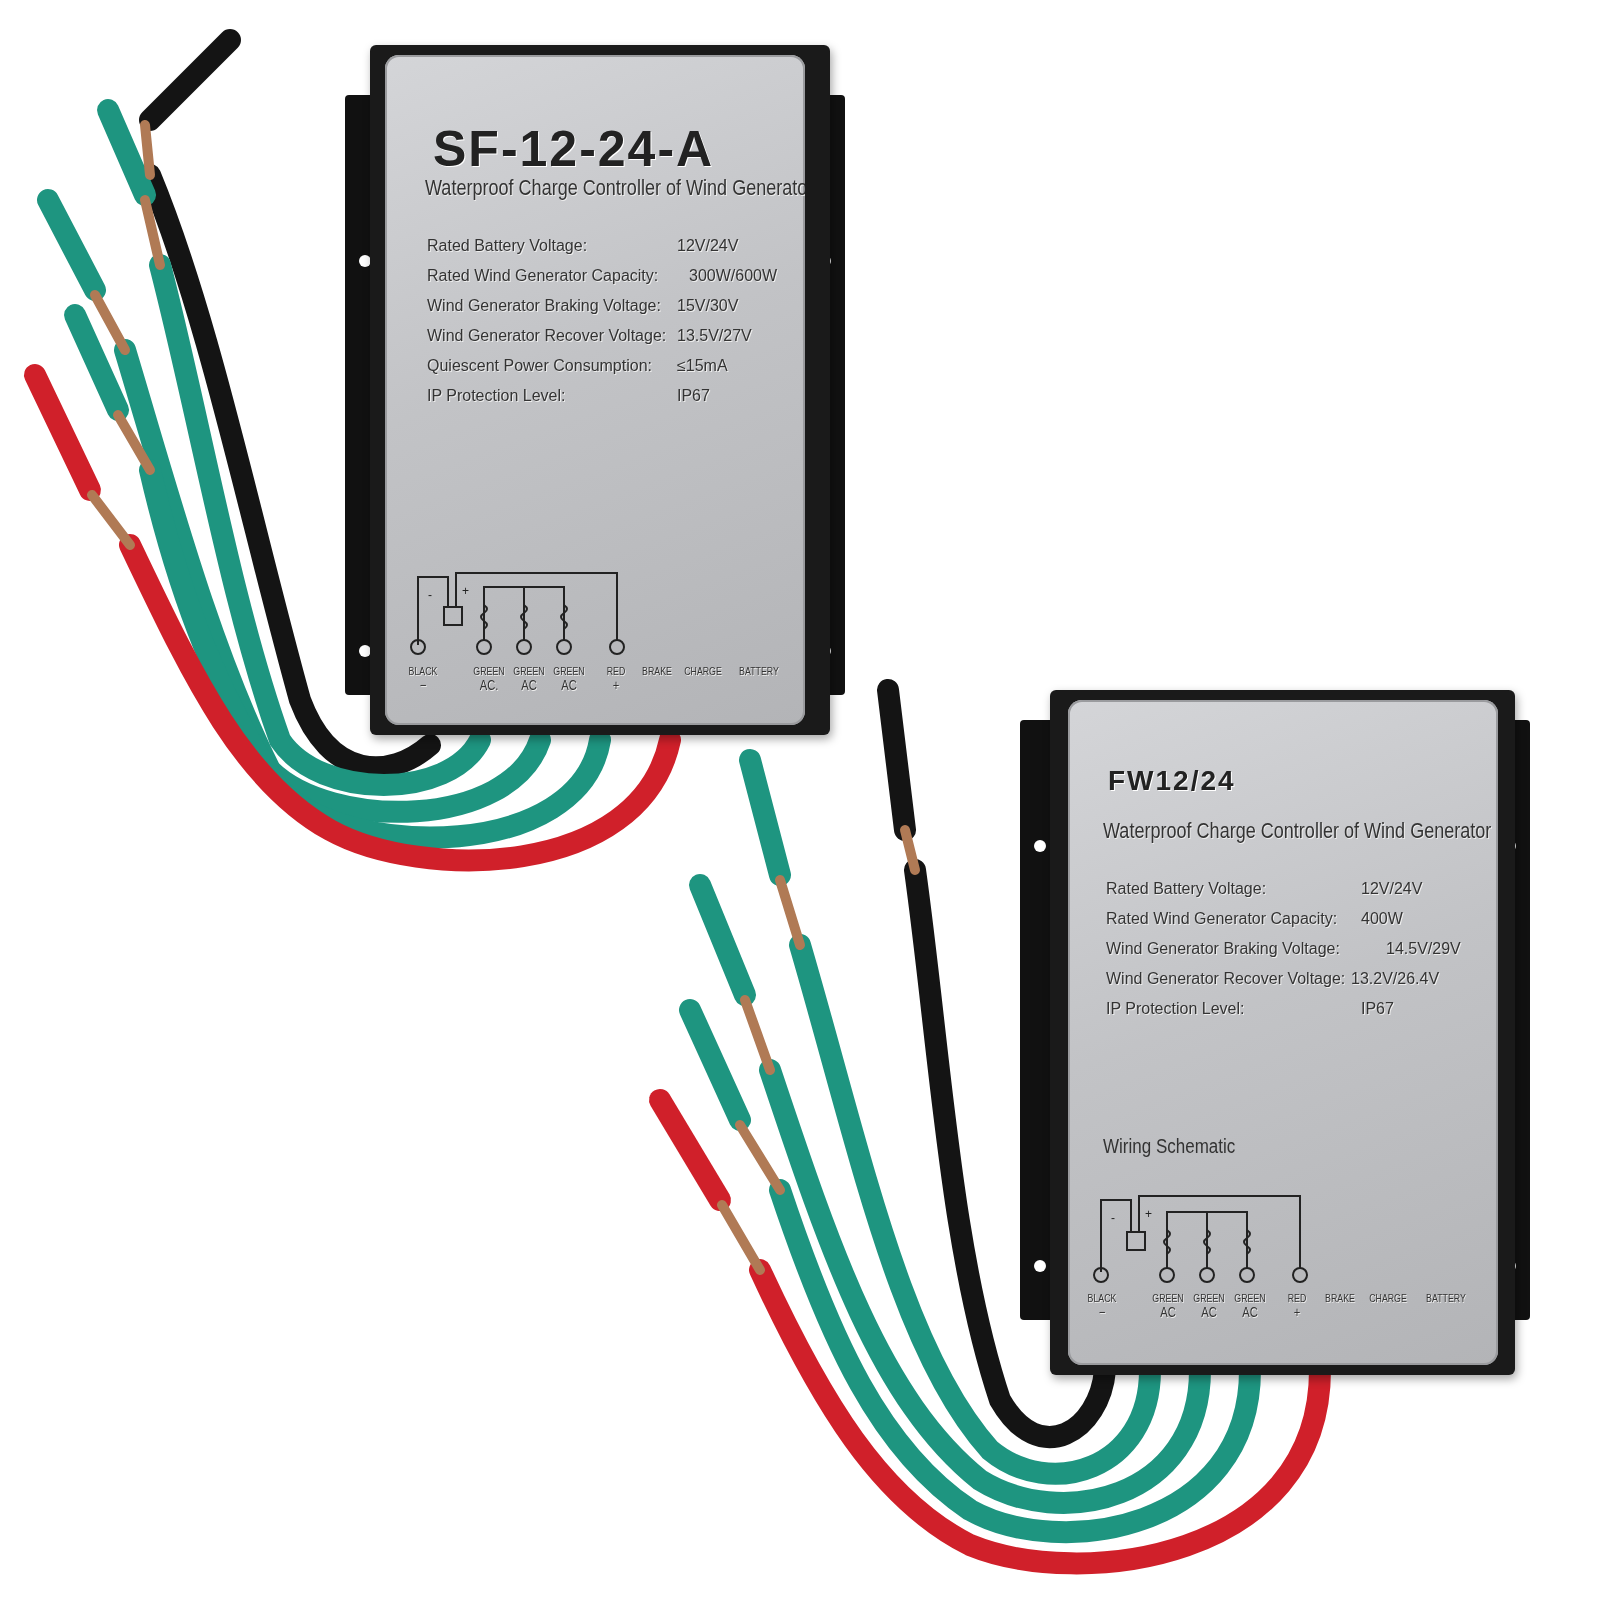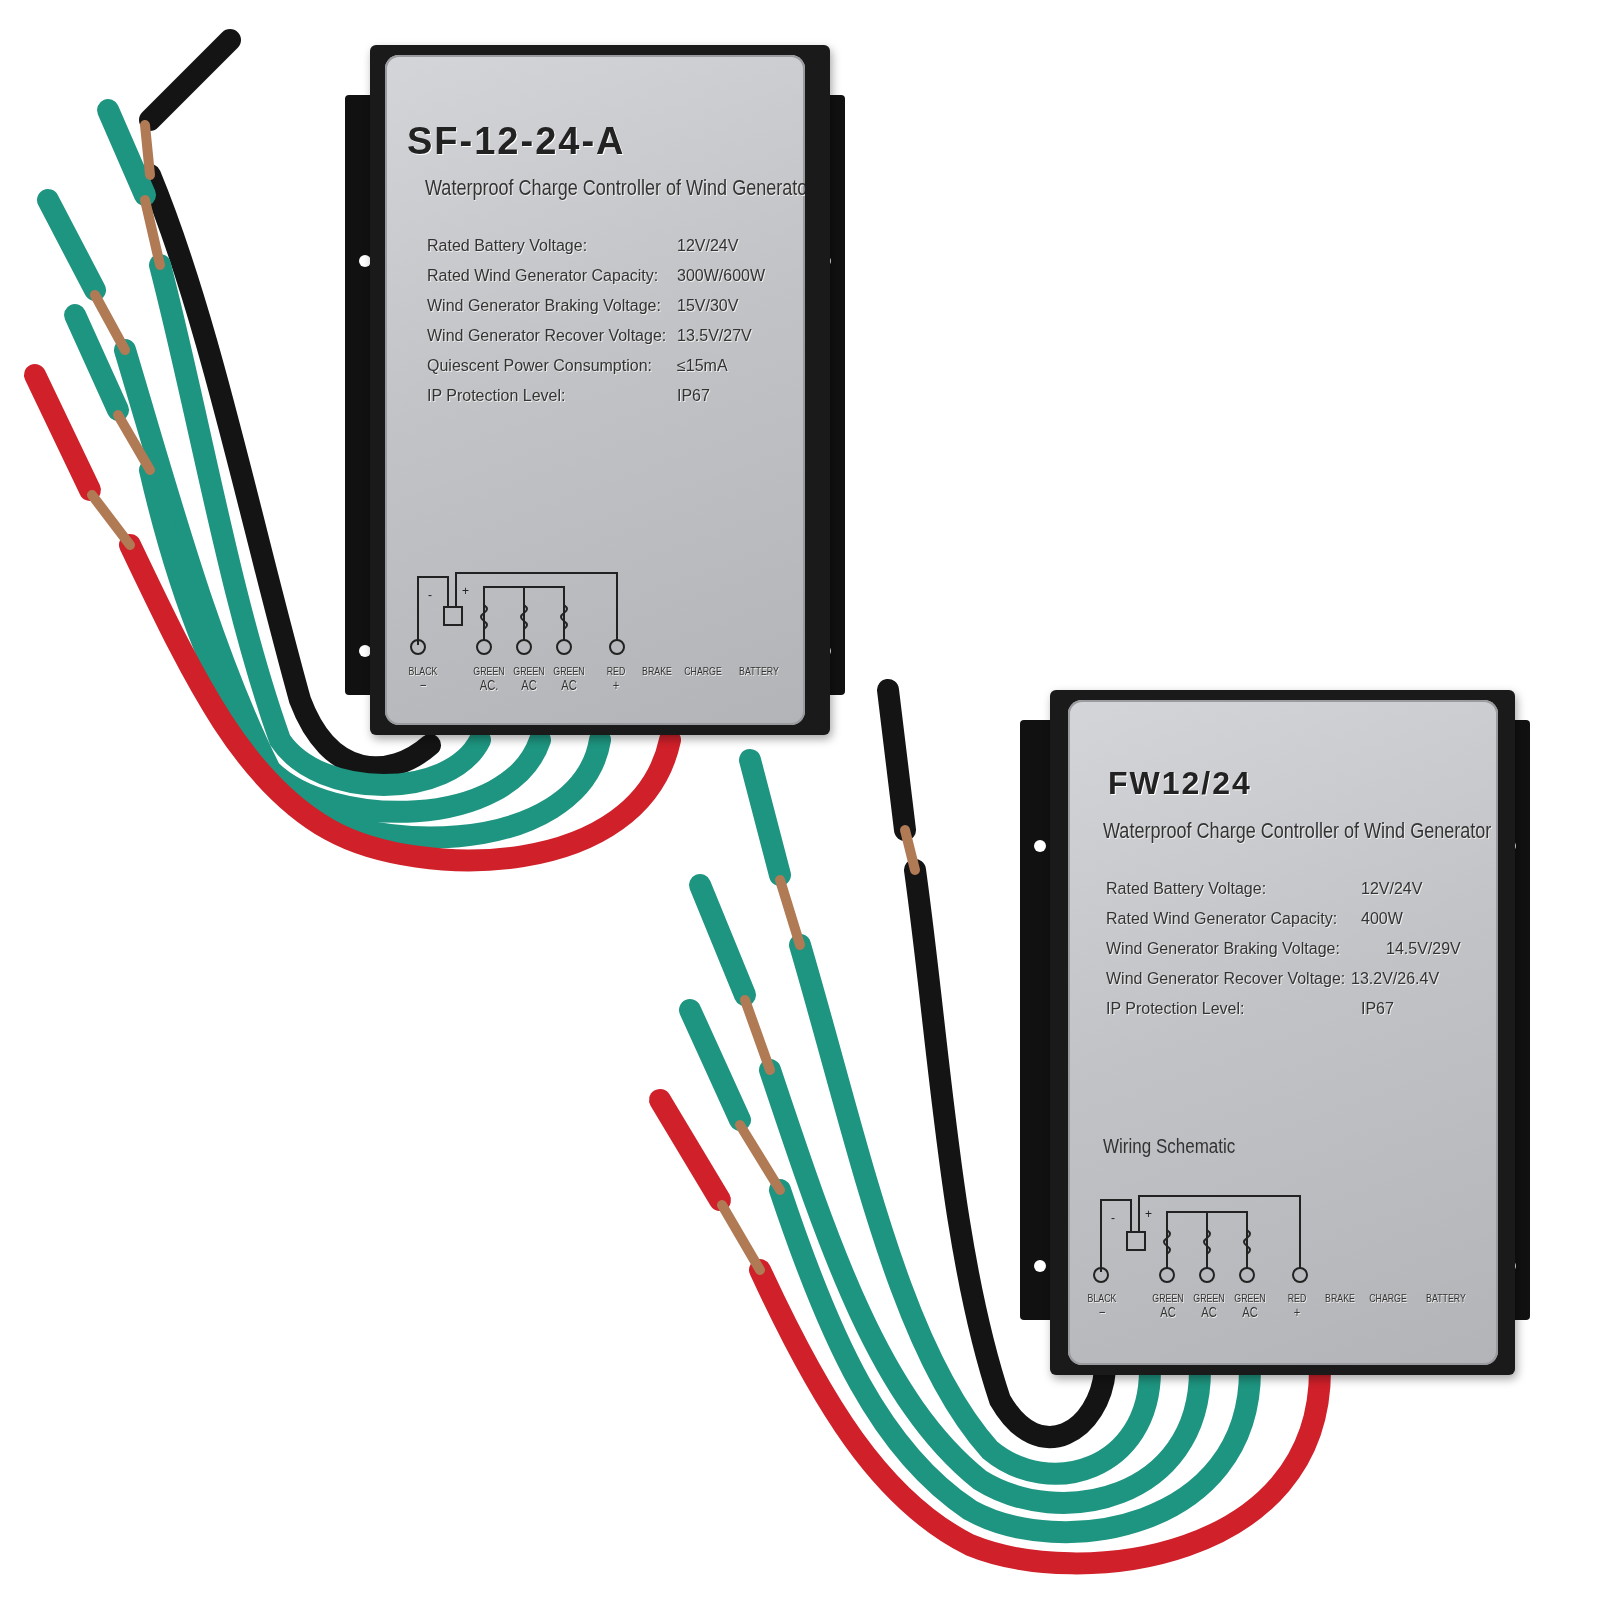--- a/index.html
+++ b/index.html
@@ -66,25 +66,25 @@
   <div class="bracket" style="left:0; top:50px; width:40px; height:600px;">
     <div class="hole" style="left:14px; top:160px;"></div>
     <div class="hole" style="left:14px; top:550px;"></div>
   </div>
   <div class="bracket" style="left:460px; top:50px; width:40px; height:600px;">
     <div class="hole" style="left:14px; top:160px;"></div>
     <div class="hole" style="left:14px; top:550px;"></div>
   </div>
   <div class="body-case" style="left:25px; top:0; width:460px; height:690px;"></div>
   <div class="label-plate" style="left:40px; top:10px; width:420px; height:670px;">
-    <div class="model" style="left:22px; top:65px; font-size:38px;">SF-12-24-A</div>
+    <div class="model" style="left:48px; top:65px; font-size:50px;">SF-12-24-A</div>
     <div class="subtitle" style="left:40px; top:120px; font-size:22px;">Waterproof Charge Controller of Wind Generator</div>
 
     <div class="spec-row" style="left:42px; top:182px;"><span>Rated Battery Voltage:</span><span class="v" style="left:250px;">12V/24V</span></div>
-    <div class="spec-row" style="left:42px; top:212px;"><span>Rated Wind Generator Capacity:</span><span class="v" style="left:250px;">300W/600W</span></div>
+    <div class="spec-row" style="left:42px; top:212px;"><span>Rated Wind Generator Capacity:</span><span class="v" style="left:262px;">300W/600W</span></div>
     <div class="spec-row" style="left:42px; top:242px;"><span>Wind Generator Braking Voltage:</span><span class="v" style="left:250px;">15V/30V</span></div>
     <div class="spec-row" style="left:42px; top:272px;"><span>Wind Generator Recover Voltage:</span><span class="v" style="left:250px;">13.5V/27V</span></div>
     <div class="spec-row" style="left:42px; top:302px;"><span>Quiescent Power Consumption:</span><span class="v" style="left:250px;">≤15mA</span></div>
     <div class="spec-row" style="left:42px; top:332px;"><span>IP Protection Level:</span><span class="v" style="left:250px;">IP67</span></div>
 
     <svg style="position:absolute; left:25px; top:510px;" width="240" height="90" viewBox="0 0 240 90">
       <g fill="none" stroke="#222" stroke-width="2">
         <path d="M8 80 V 12 H 38 V 42"></path>
         <path d="M46 42 V 8 H 207 V 75"></path>
         <rect x="34" y="42" width="18" height="18"></rect>
@@ -139,21 +139,21 @@
   <div class="bracket" style="left:0; top:30px; width:40px; height:600px;">
     <div class="hole" style="left:14px; top:120px;"></div>
     <div class="hole" style="left:14px; top:540px;"></div>
   </div>
   <div class="bracket" style="left:470px; top:30px; width:40px; height:600px;">
     <div class="hole" style="left:14px; top:120px;"></div>
     <div class="hole" style="left:14px; top:540px;"></div>
   </div>
   <div class="body-case" style="left:30px; top:0; width:465px; height:685px;"></div>
   <div class="label-plate" style="left:48px; top:10px; width:430px; height:665px;">
-    <div class="model" style="left:40px; top:65px; font-size:32px;">FW12/24</div>
+    <div class="model" style="left:40px; top:65px; font-size:28px;">FW12/24</div>
     <div class="subtitle" style="left:35px; top:118px; font-size:22px;">Waterproof Charge Controller of Wind Generator</div>
 
     <div class="spec-row" style="left:38px; top:180px;"><span>Rated Battery Voltage:</span><span class="v" style="left:255px;">12V/24V</span></div>
     <div class="spec-row" style="left:38px; top:210px;"><span>Rated Wind Generator Capacity:</span><span class="v" style="left:255px;">400W</span></div>
     <div class="spec-row" style="left:38px; top:240px;"><span>Wind Generator Braking Voltage:</span><span class="v" style="left:241px;margin-left:39px;">14.5V/29V</span></div>
     <div class="spec-row" style="left:38px; top:270px;"><span>Wind Generator Recover Voltage:</span><span class="v" style="left:245px;">13.2V/26.4V</span></div>
     <div class="spec-row" style="left:38px; top:300px;"><span>IP Protection Level:</span><span class="v" style="left:255px;">IP67</span></div>
 
     <div class="schematic-title" style="left:35px; top:435px;">Wiring Schematic</div>
 

